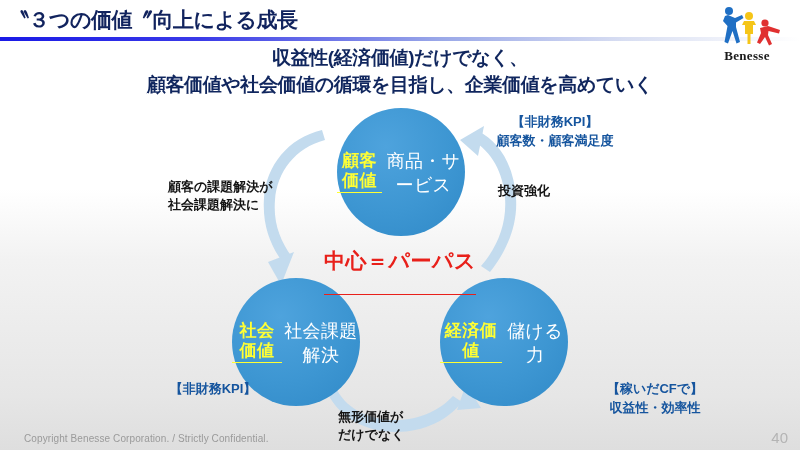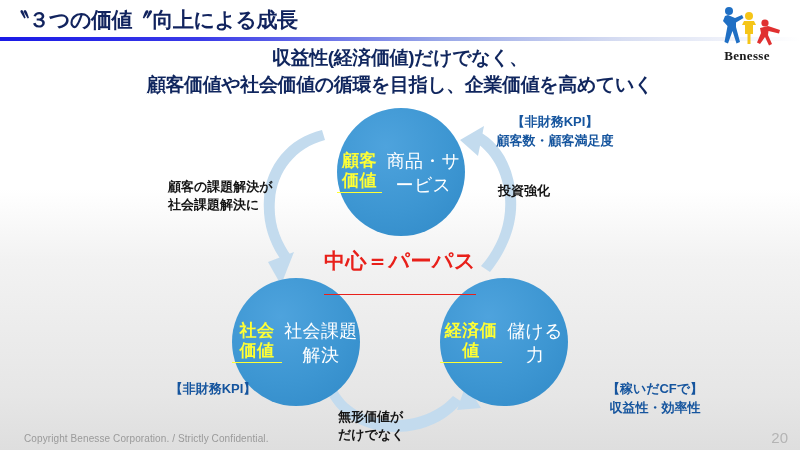--- a/index.html
+++ b/index.html
@@ -275,15 +275,15 @@
       <div>【非財務KPI】</div>
     </div>
 
     <div class="annot annot-blue" id="annot-kpi-right">
       <div>【稼いだCFで】</div>
       <div>収益性・効率性</div>
     </div>
   </div>
 
   <div id="footer-copy">Copyright  Benesse Corporation. / Strictly Confidential.</div>
-  <div id="page-number">20</div>
+  <div id="page-number">40</div>
 
 </div>
 
 </body></html>

